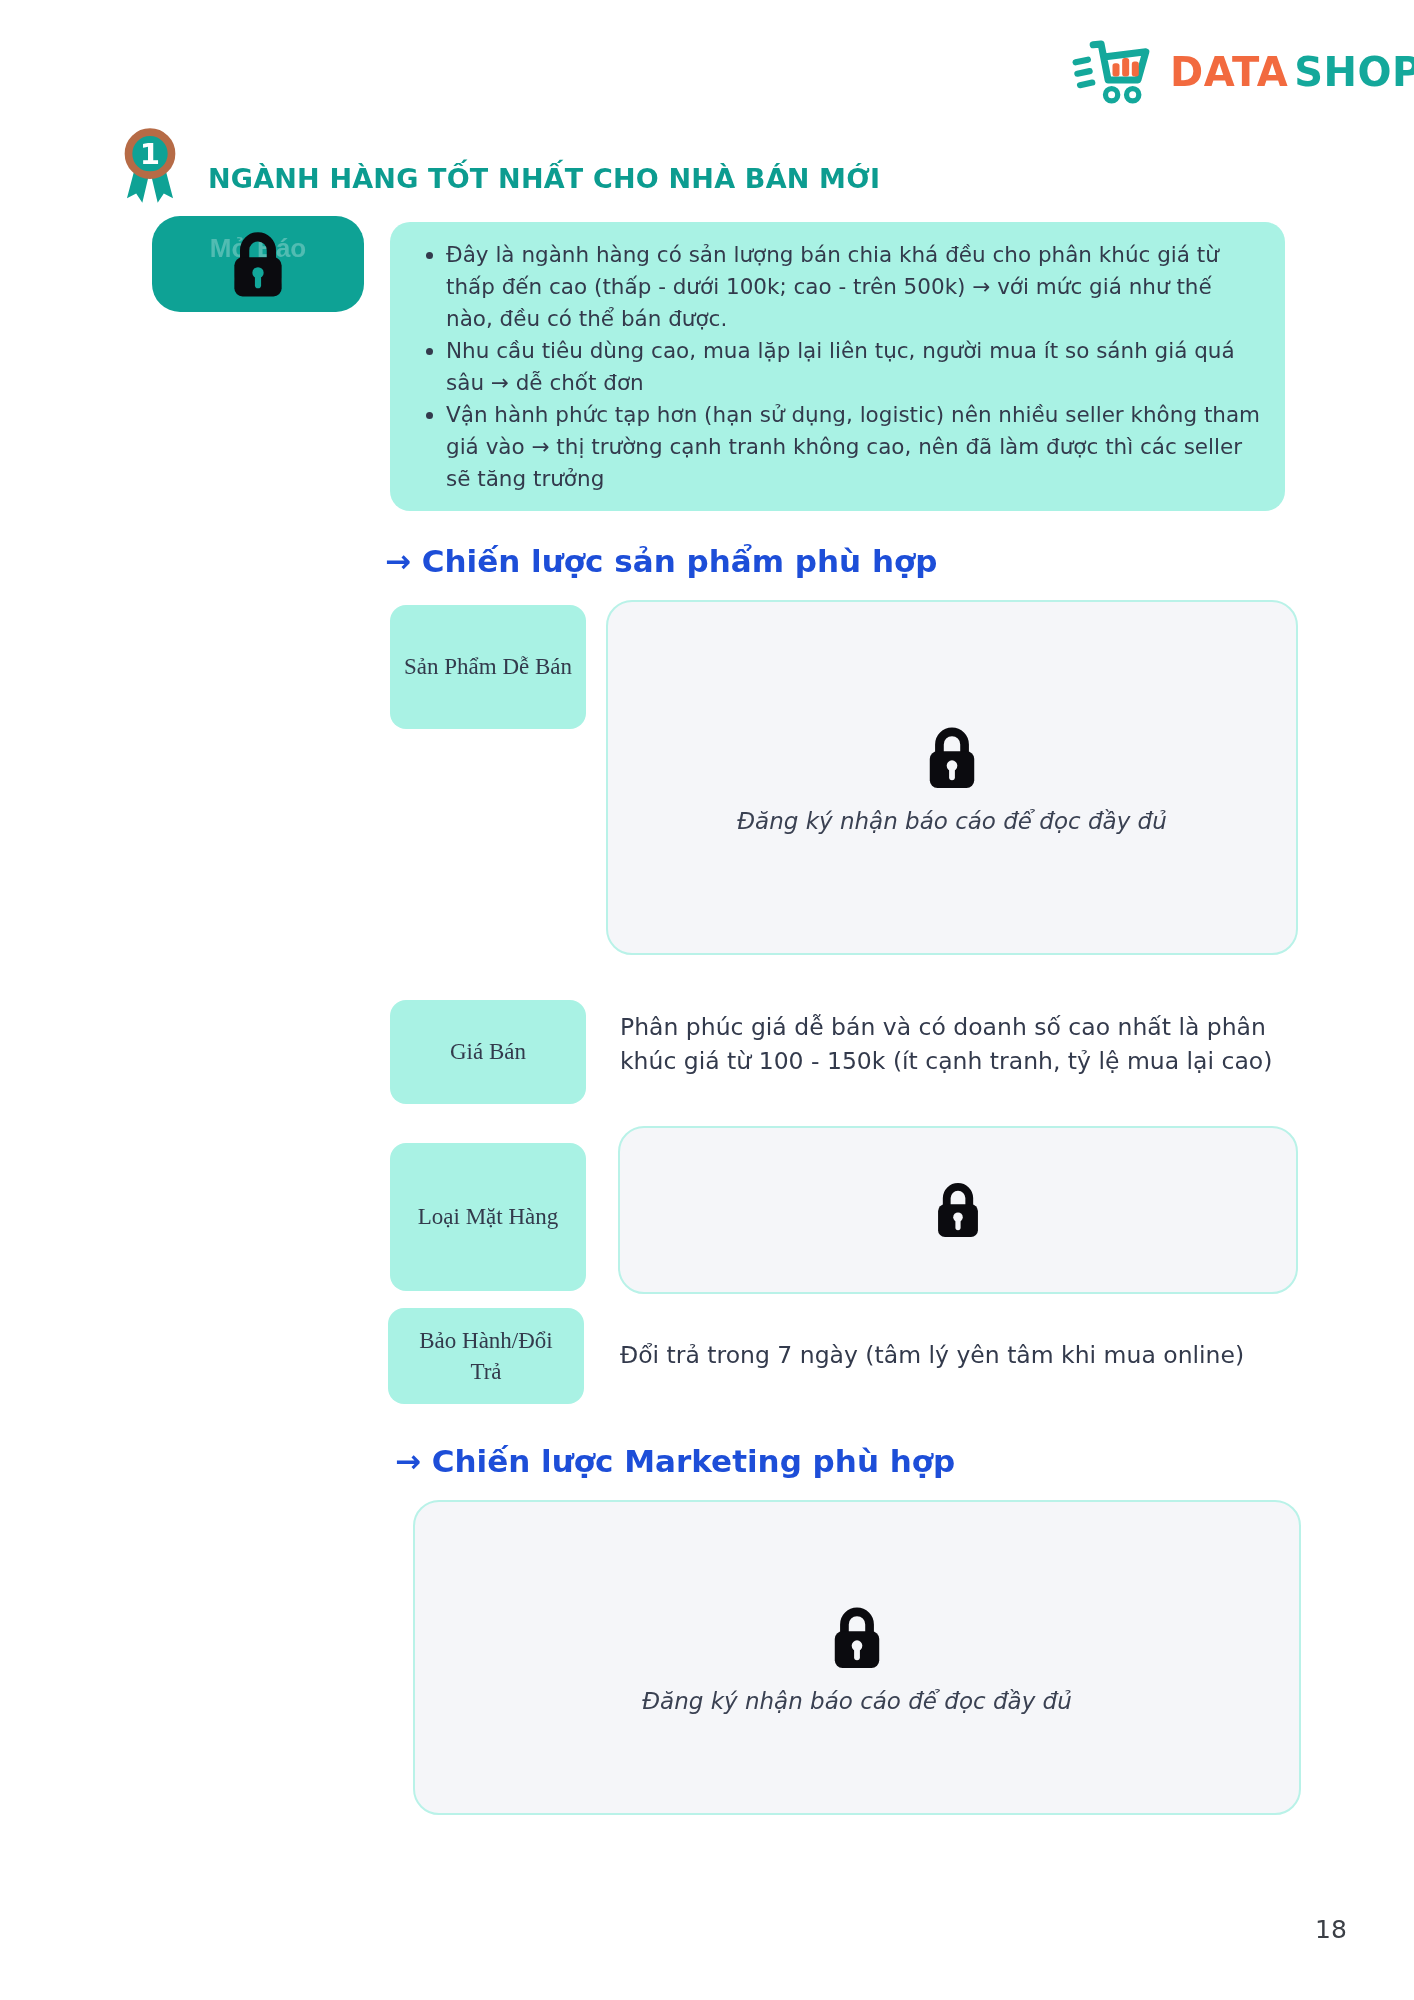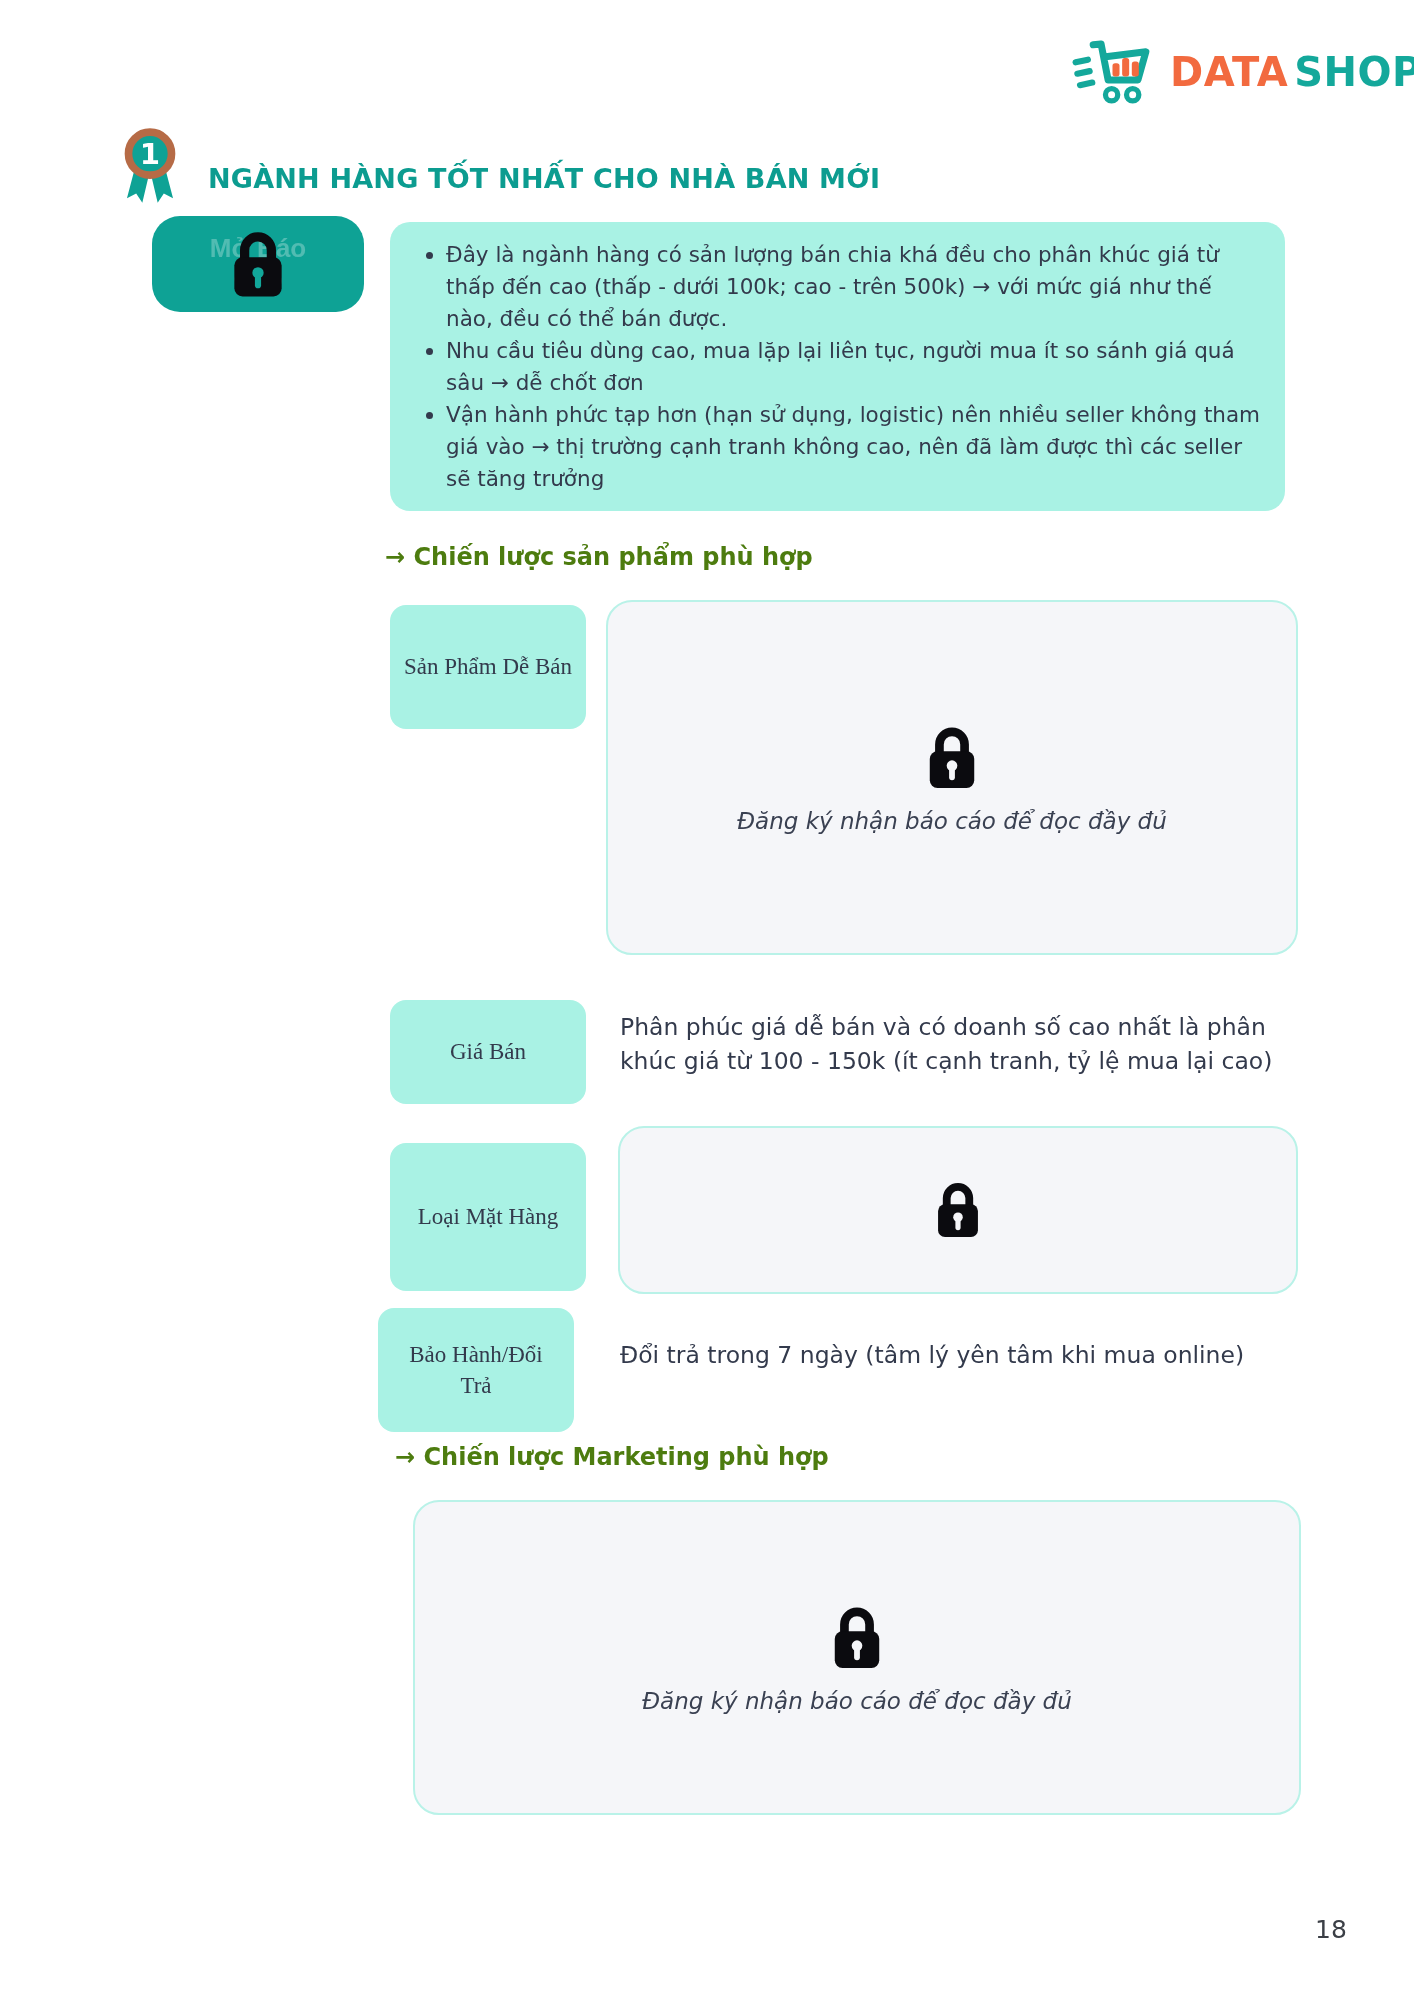--- a/index.html
+++ b/index.html
@@ -27,32 +27,32 @@
     color:rgba(255,255,255,0.28); line-height:1.2; }
   .unlock-btn .btn-lock { position:absolute; left:50%; top:50%; transform:translate(-50%,-50%); }
 
   
   .overview { position:absolute; left:390px; top:222px; width:895px; height:289px;
     background:#A9F2E4; border-radius:20px; padding:17px 22px 17px 30px; }
   .overview ul { list-style:disc; padding-left:26px; }
   .overview li { font-size:21.5px; line-height:32px; color:#333A4C; }
 
   
-  .strategy-heading { position:absolute; font-size:24px; font-weight:bold; color:#4d7c0f; }
+  .strategy-heading { position:absolute; font-size:31px; font-weight:bold; color:#1d4ed8; }
   .heading-product   { left:385px; top:543px; }
   .heading-marketing { left:395px; top:1443px; }
 
   
   .chip { position:absolute; background:#A9F2E4; border-radius:16px;
     display:flex; align-items:center; justify-content:center; text-align:center;
     font-size:23px; color:#333A4C; line-height:1.35; padding:6px 14px;font-family:Liberation Serif, serif; }
   .chip-1 { left:390px; top:605px;  width:196px; height:124px; }
   .chip-2 { left:390px; top:1000px; width:196px; height:104px;  }
   .chip-3 { left:390px; top:1143px; width:196px; height:148px; }
-  .chip-4 { left:378px; top:1308px; width:196px; height:124px; }
+  .chip-4 { left:388px; top:1308px; width:196px; height:96px; }
 
   
   .locked-panel { position:absolute; background:#F5F6F9; border:2px solid #B9F2E8; border-radius:26px;
     display:flex; flex-direction:column; align-items:center; justify-content:center; gap:14px;margin-left:18px; }
   .panel-1 { left:588px; top:600px;  width:692px; height:355px; }
   .panel-3 { left:600px; top:1126px; width:680px; height:168px; }
   .panel-m { left:395px; top:1500px; width:888px; height:315px; }
   .locked-caption { font-size:23px; font-style:italic; color:#3A4152; }
 
   

